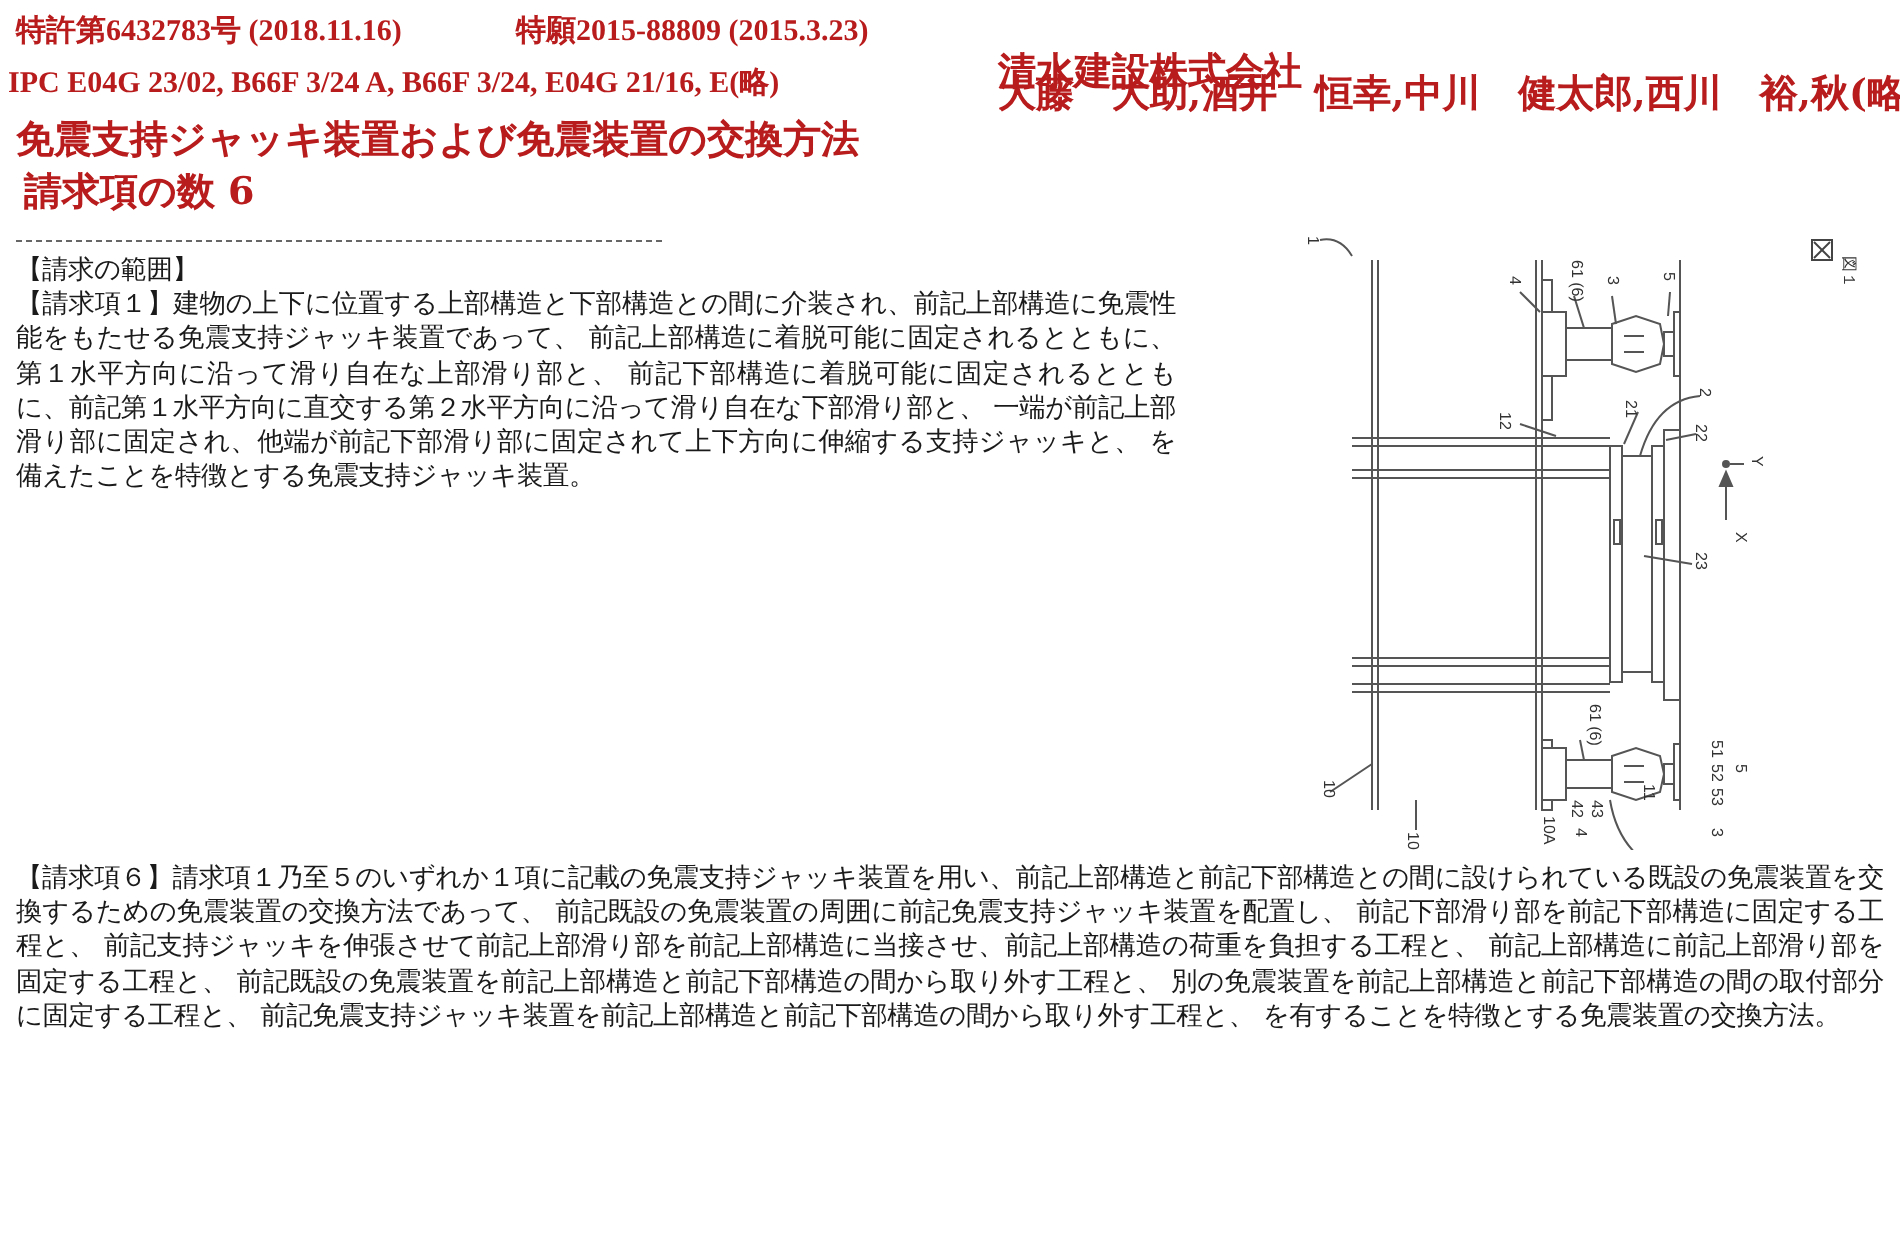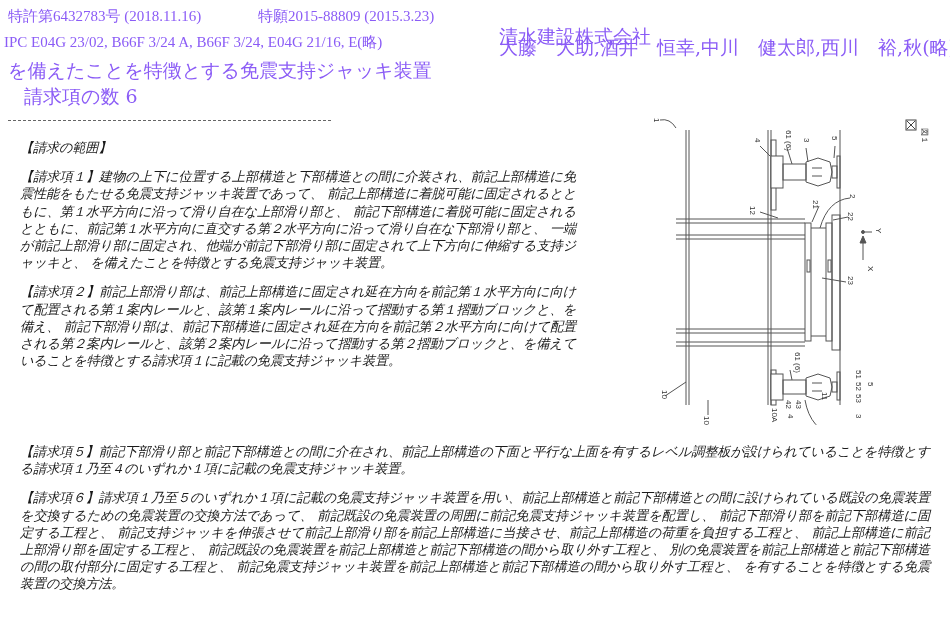--- a/index.html
+++ b/index.html
@@ -11,36 +11,37 @@
       width: 950px;
       height: 625px;
       position: relative;
       overflow: hidden;
       color: #1a1a1a;
       font-family: "DejaVu Serif", "Liberation Serif", serif;
     }
     .hdr {
       position: absolute;
       white-space: nowrap;
-      color: #8b5cf6;
+      color: #b91c1c;
+      font-weight: bold;
     }
     .hdr-small {
       font-size: 15px;
       line-height: 20px;
       font-family: "Liberation Serif", "DejaVu Serif", serif;
     }
     .hdr-large {
       font-size: 19px;
       line-height: 24px;
     }
     #patent-no { left: 8px; top: 6px; }
     #app-no { left: 258px; top: 6px; }
     #ipc { left: 4px; top: 32px; }
     #title { left: 8px; top: 58px; }
-    #claim-count { left: 24px; top: 84px; }
+    #claim-count { left: 12px; top: 84px; }
     #applicant { left: 499px; top: 24px; }
     #inventors { left: 499px; top: 35px; }
 
     .separator {
       position: absolute;
       left: 8px;
       top: 120px;
       width: 323px;
       height: 0;
       border-top: 1px dashed #666;
@@ -62,22 +63,21 @@
       left: 8px;
       top: 431px;
       width: 934px;
       font-size: 13.2px;
       line-height: 17.2px;
       letter-spacing: -0.2px;
       text-align: justify;
       font-family: "DejaVu Serif", "Liberation Serif", serif;
     }
     .claims-top p, .claims-bottom p {
-      margin: 12px;
-      font-style: italic;
+      margin: 0;
     }
     .claim-head {
       display: inline;
     }
 
     .figure {
       position: absolute;
       left: 600px;
       top: 100px;
       width: 350px;
@@ -88,35 +88,33 @@
       font-size: 8px;
       fill: #333;
     }
   </style>
 </head>
 <body>
 
 <div class="hdr hdr-small" id="patent-no">特許第6432783号 (2018.11.16)</div>
 <div class="hdr hdr-small" id="app-no">特願2015-88809 (2015.3.23)</div>
 <div class="hdr hdr-small" id="ipc">IPC E04G 23/02, B66F 3/24 A, B66F 3/24, E04G 21/16, E(略)</div>
-<div class="hdr hdr-large" id="title">を備えたことを特徴とする免震支持ジャッキ装置</div>
+<div class="hdr hdr-large" id="title">免震支持ジャッキ装置および免震装置の交換方法</div>
 <div class="hdr hdr-large" id="claim-count">請求項の数 6</div>
 <div class="hdr hdr-large" id="applicant">清水建設株式会社</div>
 <div class="hdr hdr-large" id="inventors">大藤　大助,酒井　恒幸,中川　健太郎,西川　裕,秋(略)</div>
 
 <div class="separator"></div>
 
 <div class="claims-top">
   <p>【請求の範囲】</p>
   <p><span class="claim-head">【請求項１】</span><span>建物の上下に位置する上部構造と下部構造との間に介装され、前記上部構造に免震性能をもたせる免震支持ジャッキ装置であって、 前記上部構造に着脱可能に固定されるとともに、第１水平方向に沿って滑り自在な上部滑り部と、 前記下部構造に着脱可能に固定されるとともに、前記第１水平方向に直交する第２水平方向に沿って滑り自在な下部滑り部と、 一端が前記上部滑り部に固定され、他端が前記下部滑り部に固定されて上下方向に伸縮する支持ジャッキと、 を備えたことを特徴とする免震支持ジャッキ装置。</span></p>
-  <p><span class="claim-head">【請求項２】</span><span>前記上部滑り部は、前記上部構造に固定され延在方向を前記第１水平方向に向けて配置される第１案内レールと、該第１案内レールに沿って摺動する第１摺動ブロックと、を備え、 前記下部滑り部は、前記下部構造に固定され延在方向を前記第２水平方向に向けて配置される第２案内レールと、該第２案内レールに沿って摺動する第２摺動ブロックと、を備えていることを特徴とする請求項１に記載の免震支持ジャッキ装置。</span></p>
 </div>
 
 <div class="claims-bottom">
-  <p><span class="claim-head">【請求項５】</span><span>前記下部滑り部と前記下部構造との間に介在され、前記上部構造の下面と平行な上面を有するレベル調整板が設けられていることを特徴とする請求項１乃至４のいずれか１項に記載の免震支持ジャッキ装置。</span></p>
   <p><span class="claim-head">【請求項６】</span><span>請求項１乃至５のいずれか１項に記載の免震支持ジャッキ装置を用い、前記上部構造と前記下部構造との間に設けられている既設の免震装置を交換するための免震装置の交換方法であって、 前記既設の免震装置の周囲に前記免震支持ジャッキ装置を配置し、 前記下部滑り部を前記下部構造に固定する工程と、 前記支持ジャッキを伸張させて前記上部滑り部を前記上部構造に当接させ、前記上部構造の荷重を負担する工程と、 前記上部構造に前記上部滑り部を固定する工程と、 前記既設の免震装置を前記上部構造と前記下部構造の間から取り外す工程と、 別の免震装置を前記上部構造と前記下部構造の間の取付部分に固定する工程と、 前記免震支持ジャッキ装置を前記上部構造と前記下部構造の間から取り外す工程と、 を有することを特徴とする免震装置の交換方法。</span></p>
 </div>
 
 <div class="figure">
   <svg width="350" height="325" viewBox="0 0 350 325" xmlns="http://www.w3.org/2000/svg">
     <g stroke="#555" stroke-width="1" fill="none">
 
       <path d="M60 20 Q70 18 76 28"></path>
 
       <line x1="86" y1="30" x2="86" y2="305"></line>

